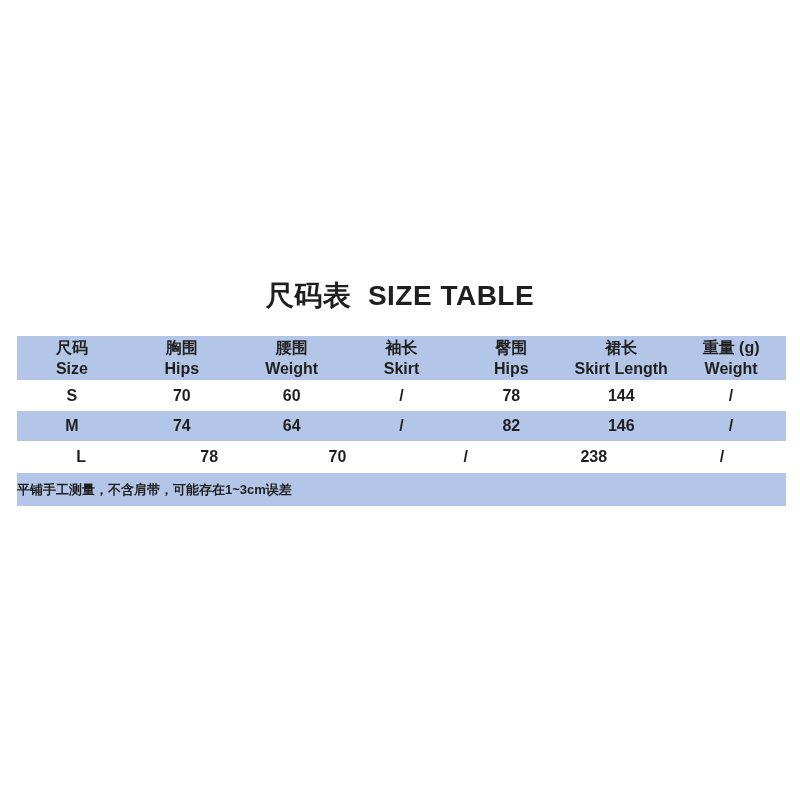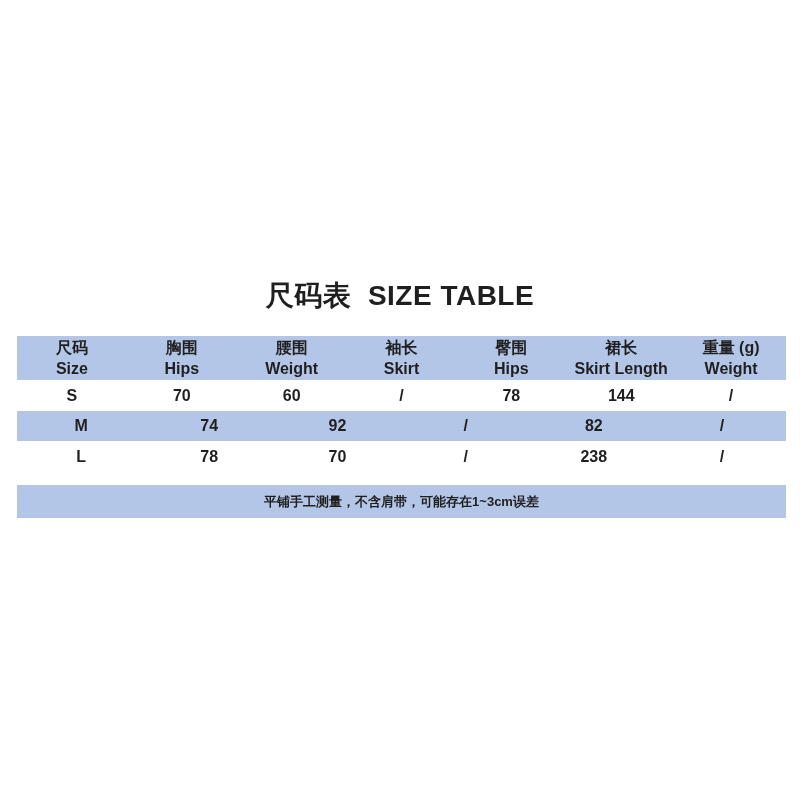--- a/index.html
+++ b/index.html
@@ -43,23 +43,22 @@
   .hdr-zh { font-size: 16px; line-height: 21px; }
   .hdr-en { font-size: 16px; line-height: 21px; }
   .data-row-s { height: 31px; background: transparent; }
   .data-row-m { height: 30px; background: var(--row-highlight, #b4c6e7); }
   .data-row-l { height: 32px; background: transparent; }
   .note-row {
     background: var(--row-highlight, #b4c6e7);
     height: 33px;
     display: flex;
     align-items: center;
-    justify-content: center;
+    justify-content: flex-start;
     font-size: 13px;
-    margin-top: 12px;
   }
 </style>
 </head>
 <body>
 
 <div class="page">
 
   <h1 class="title">尺码表  SIZE TABLE</h1>
 
   <div class="size-table">
@@ -101,23 +100,24 @@
       <div class="cell">60</div>
       <div class="cell">/</div>
       <div class="cell">78</div>
       <div class="cell">144</div>
       <div class="cell">/</div>
     </div>
 
     <div class="row data-row-m">
       <div class="cell">M</div>
       <div class="cell">74</div>
-      <div class="cell">92</div>
+      <div class="cell">64</div>
       <div class="cell">/</div>
       <div class="cell">82</div>
+      <div class="cell">146</div>
       <div class="cell">/</div>
     </div>
 
     <div class="row data-row-l">
       <div class="cell">L</div>
       <div class="cell">78</div>
       <div class="cell">70</div>
       <div class="cell">/</div>
       <div class="cell">238</div>
       <div class="cell">/</div>

